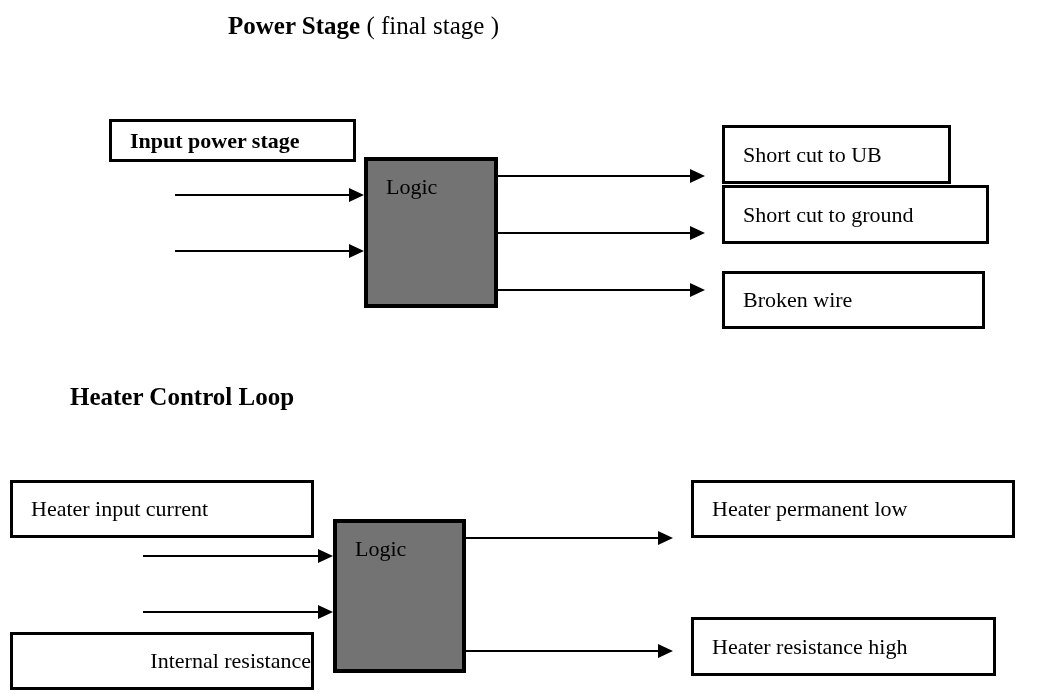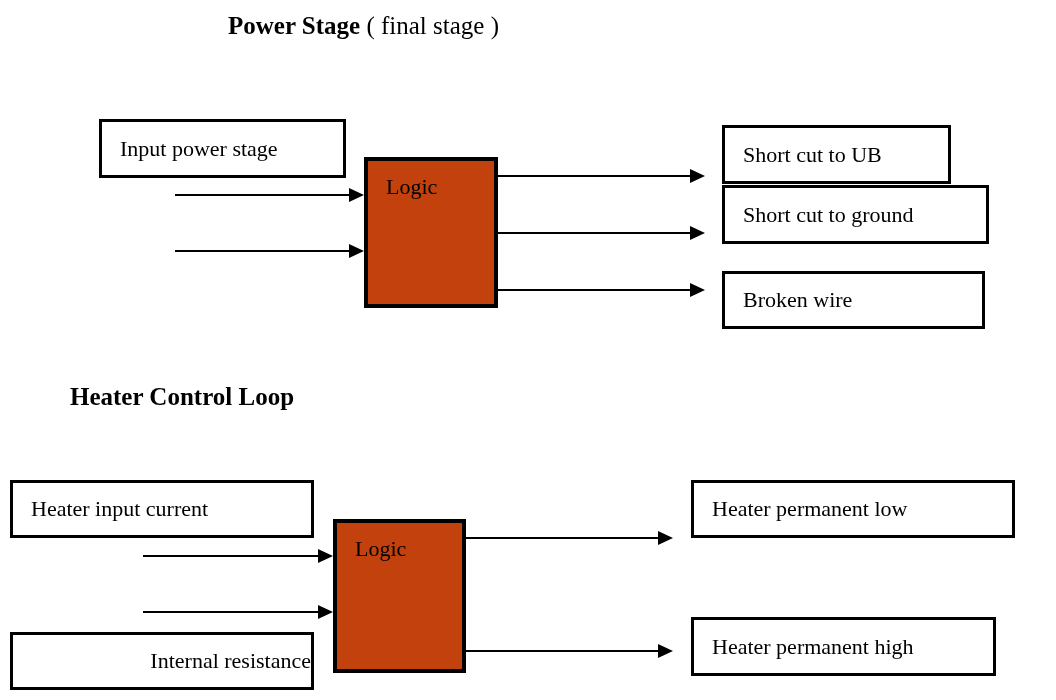--- a/index.html
+++ b/index.html
@@ -32,21 +32,21 @@
     display: flex;
     align-items: center;
     padding-left: 18px;
     font-size: 22px;
     white-space: nowrap;
   }
   .logic {
     position: absolute;
     box-sizing: border-box;
     border: 4px solid #000000;
-    background: #c2410c;
+    background: #737373;
     font-size: 22px;
     padding: 13px 0 0 18px;
   }
   .arrow {
     position: absolute;
     height: 14px;
   }
   .arrow .shaft {
     position: absolute;
     left: 0;
@@ -68,21 +68,21 @@
 </style>
 </head>
 <body>
 
 <div class="page">
 
   <div class="title" style="left:228px; top:12px;">
     <span class="bold">Power Stage</span><span> ( final stage )</span>
   </div>
 
-  <div class="box" style="left:99px; top:119px; width:247px; height:59px;">
+  <div class="box" style="left:109px; top:119px; width:247px; height:43px;font-weight:bold;">
     <span>Input power stage</span>
   </div>
 
 
   <div class="logic" style="left:364px; top:157px; width:134px; height:151px;">
     <span>Logic</span>
   </div>
 
   <div class="arrow" style="left:175px; top:188px; width:189px;">
     <span class="shaft"></span>
@@ -150,16 +150,16 @@
   <div class="arrow" style="left:466px; top:644px; width:207px;">
     <span class="shaft"></span>
     <span class="head"></span>
   </div>
 
   <div class="box" style="left:691px; top:480px; width:324px; height:58px;">
     <span>Heater permanent low</span>
   </div>
 
   <div class="box" style="left:691px; top:617px; width:305px; height:59px;">
-    <span>Heater permanent high</span>
+    <span>Heater resistance high</span>
   </div>
 
 </div>
 
 </body></html>

